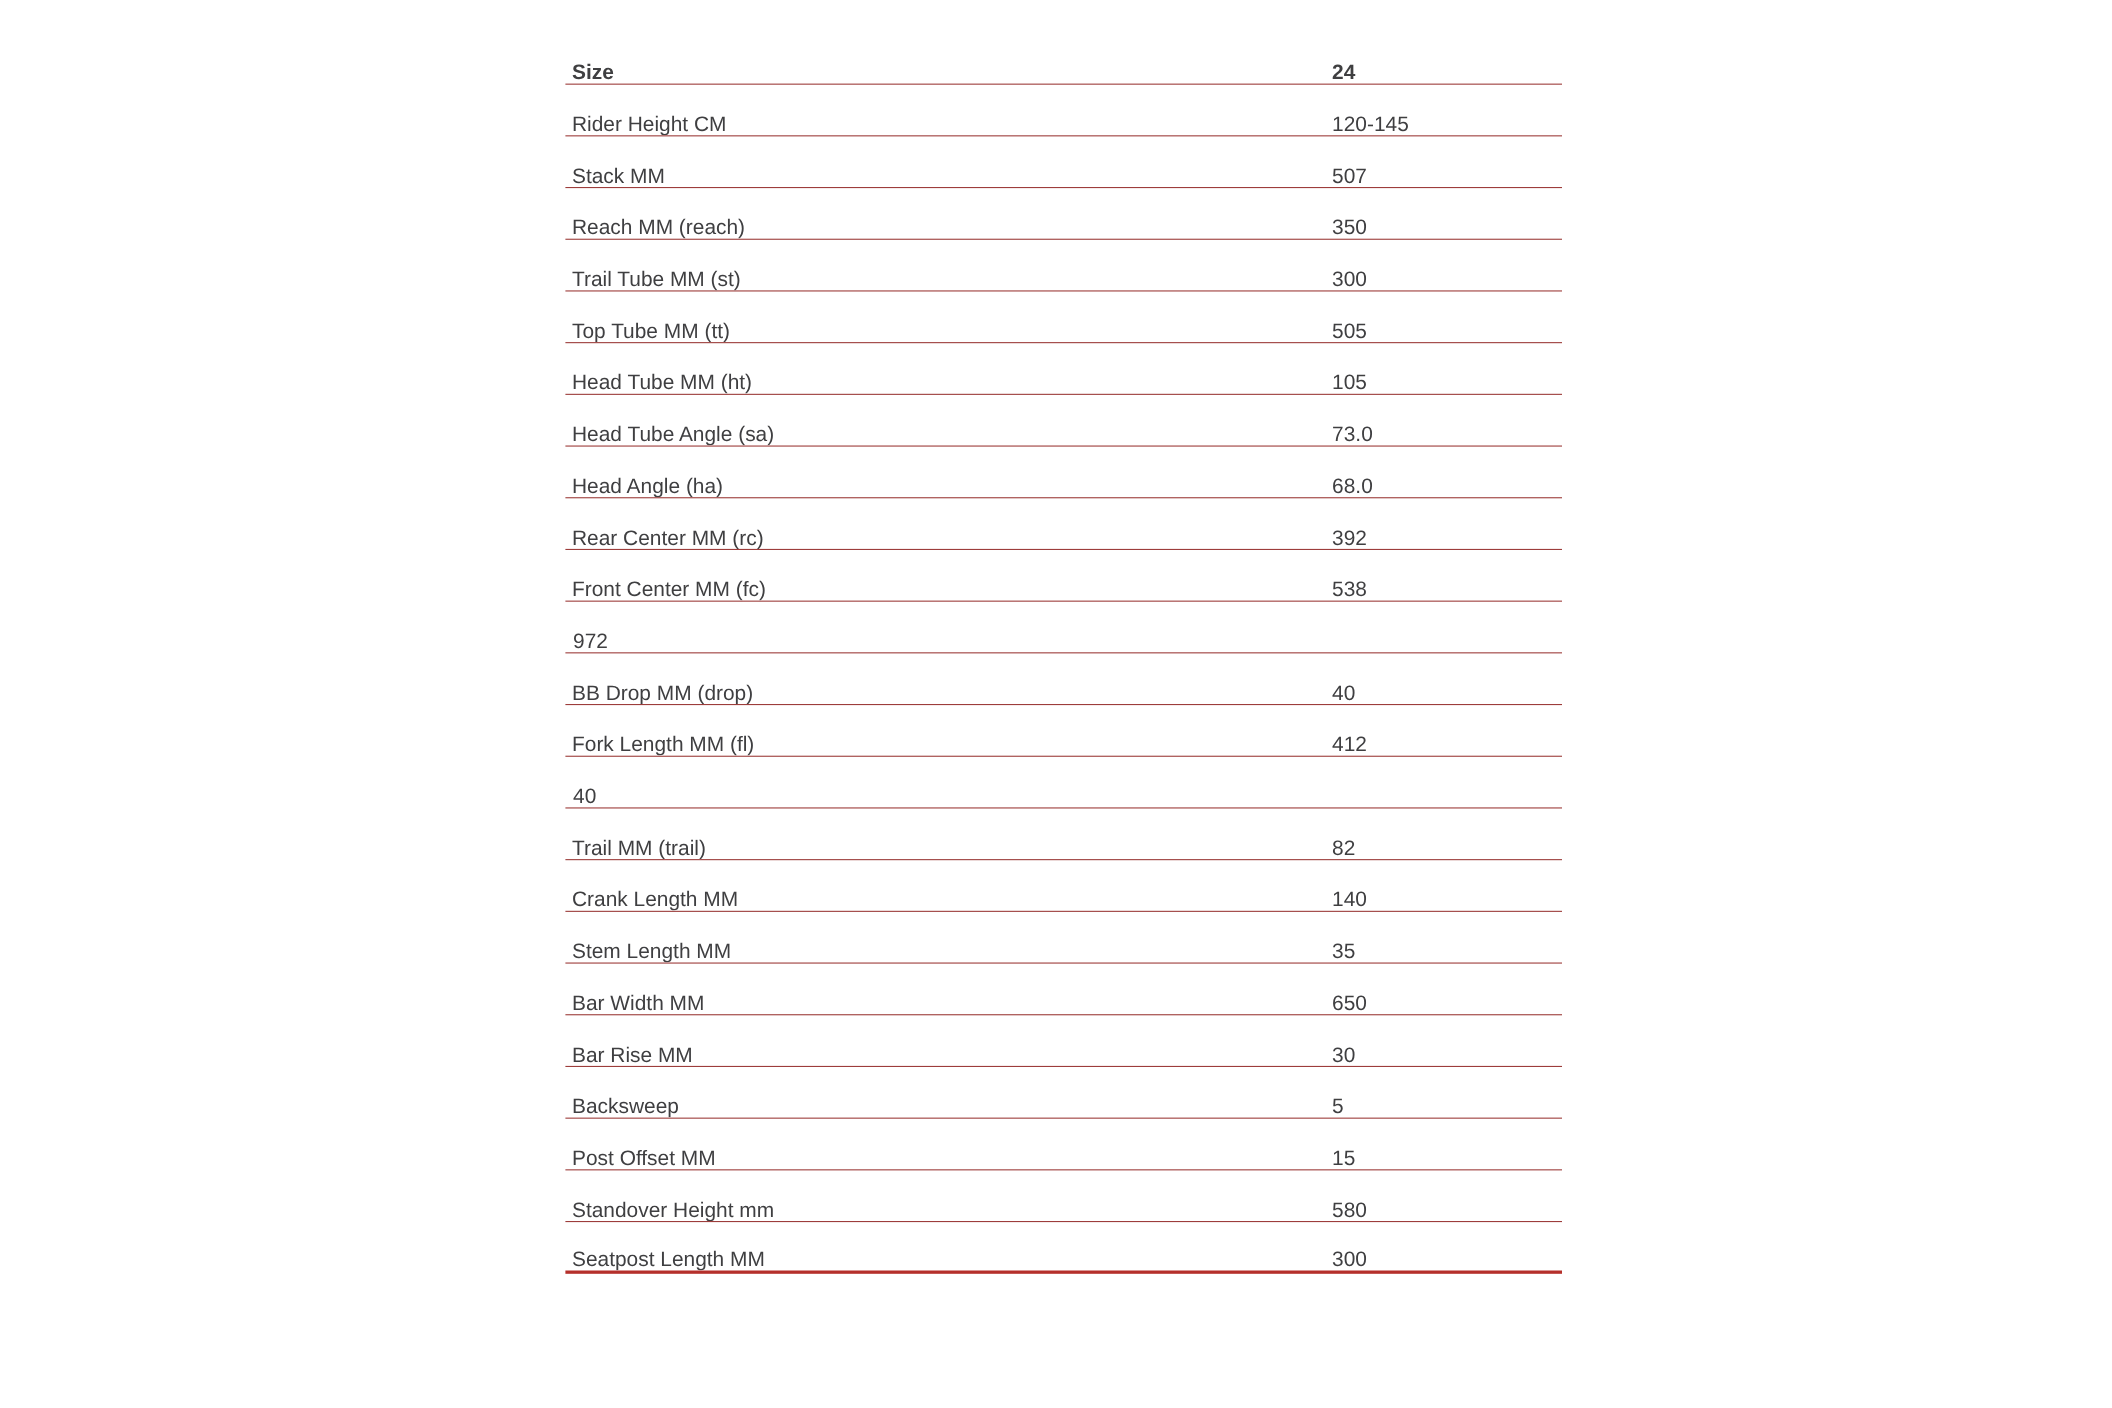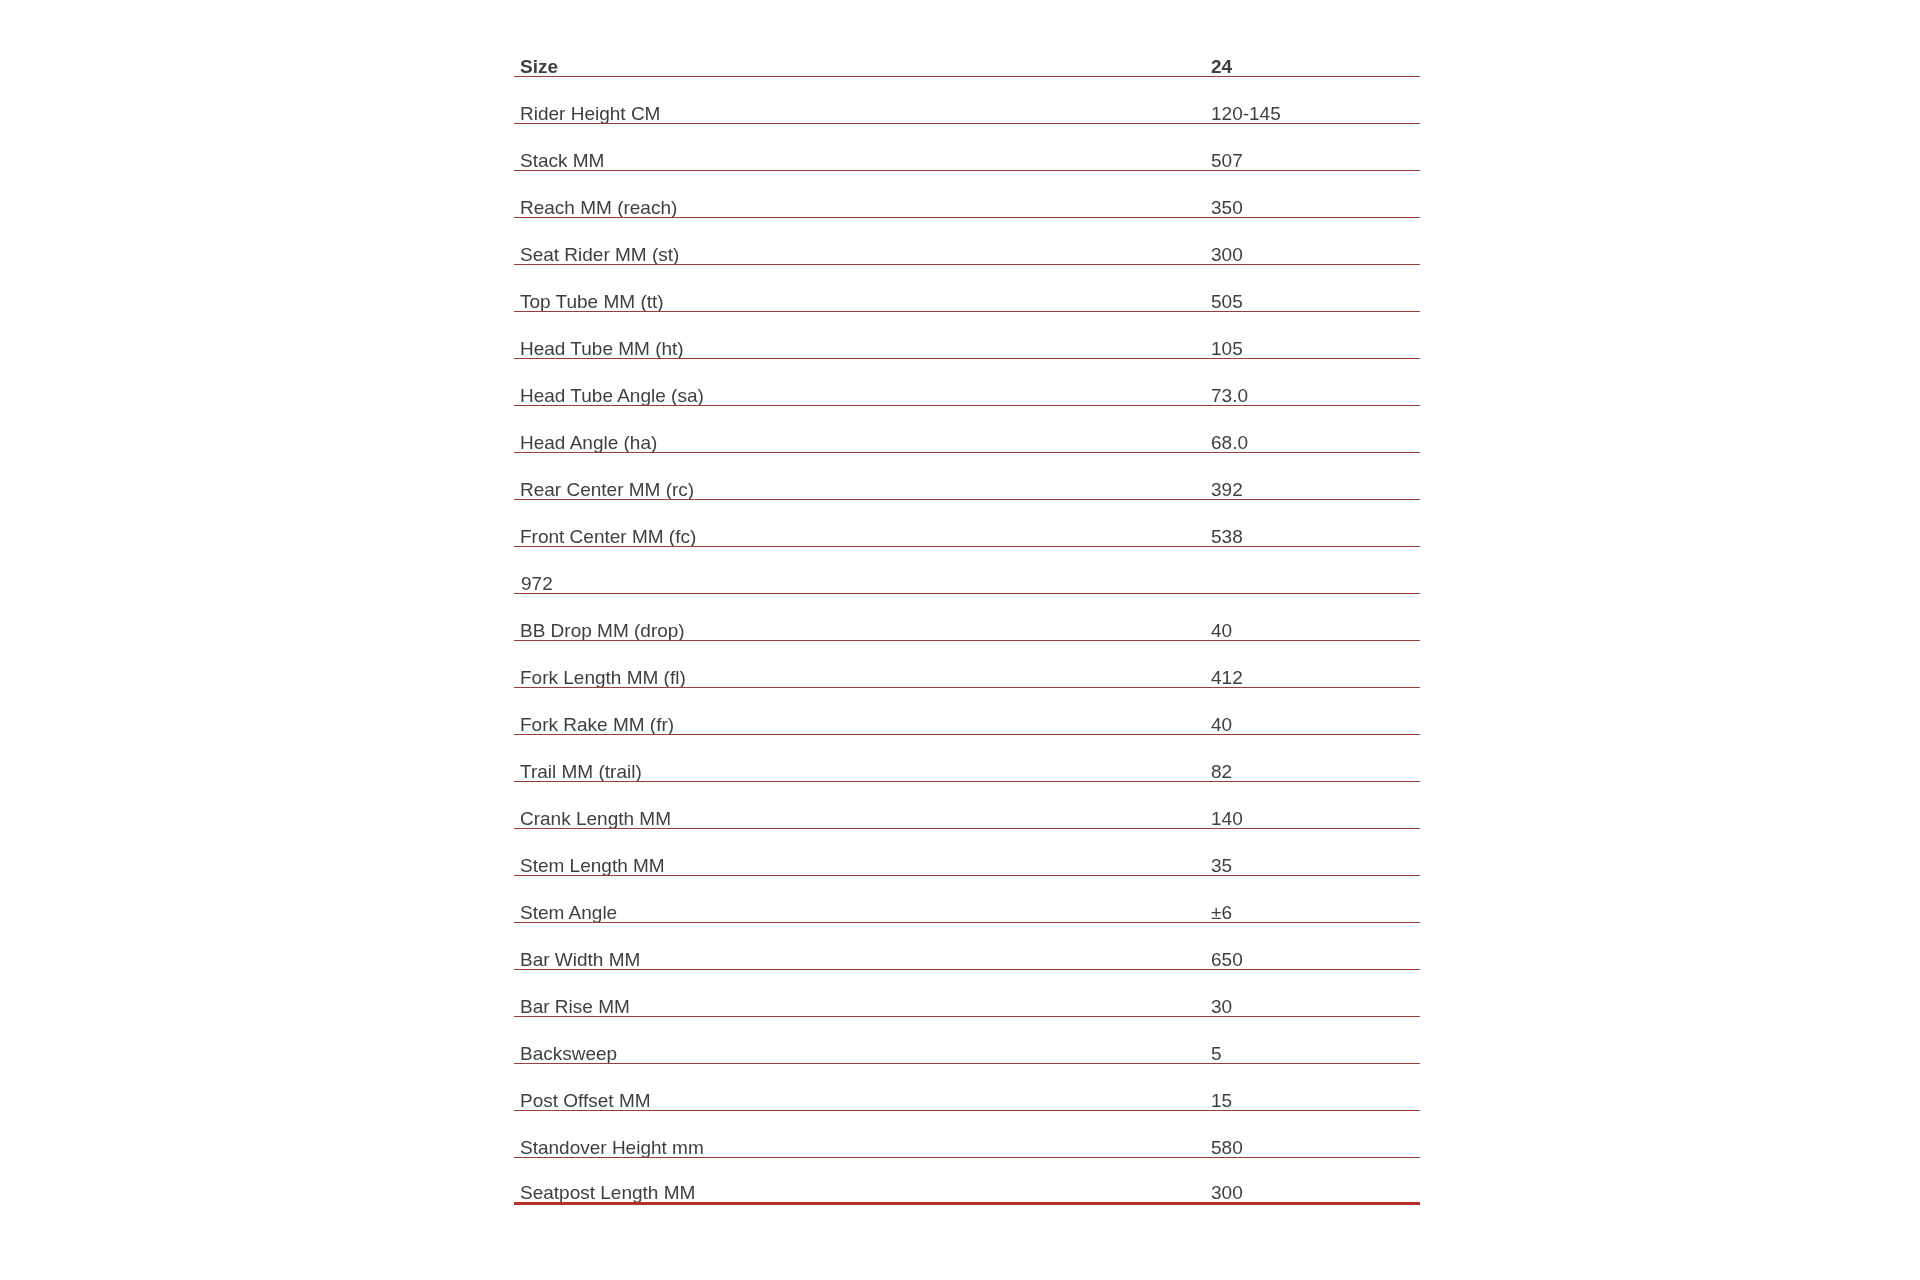--- a/index.html
+++ b/index.html
@@ -70,21 +70,21 @@
     <div class="col-label">Stack MM</div>
     <div class="col-value">507</div>
   </div>
 
   <div class="row">
     <div class="col-label">Reach MM (reach)</div>
     <div class="col-value">350</div>
   </div>
 
   <div class="row">
-    <div class="col-label">Seat Rider MM (st)</div>
+    <div class="col-label">Trail Tube MM (st)</div>
     <div class="col-value">300</div>
   </div>
 
   <div class="row">
     <div class="col-label">Top Tube MM (tt)</div>
     <div class="col-value">505</div>
   </div>
 
   <div class="row">
     <div class="col-label">Head Tube MM (ht)</div>
@@ -119,43 +119,38 @@
     <div class="col-label">BB Drop MM (drop)</div>
     <div class="col-value">40</div>
   </div>
 
   <div class="row">
     <div class="col-label">Fork Length MM (fl)</div>
     <div class="col-value">412</div>
   </div>
 
   <div class="row">
-    <div class="col-label">Fork Rake MM (fr)</div>
     <div class="col-value">40</div>
   </div>
 
   <div class="row">
     <div class="col-label">Trail MM (trail)</div>
     <div class="col-value">82</div>
   </div>
 
   <div class="row">
     <div class="col-label">Crank Length MM</div>
     <div class="col-value">140</div>
   </div>
 
   <div class="row">
     <div class="col-label">Stem Length MM</div>
     <div class="col-value">35</div>
   </div>
 
-  <div class="row">
-    <div class="col-label">Stem Angle</div>
-    <div class="col-value">±6</div>
-  </div>
 
   <div class="row">
     <div class="col-label">Bar Width MM</div>
     <div class="col-value">650</div>
   </div>
 
   <div class="row">
     <div class="col-label">Bar Rise MM</div>
     <div class="col-value">30</div>
   </div>

